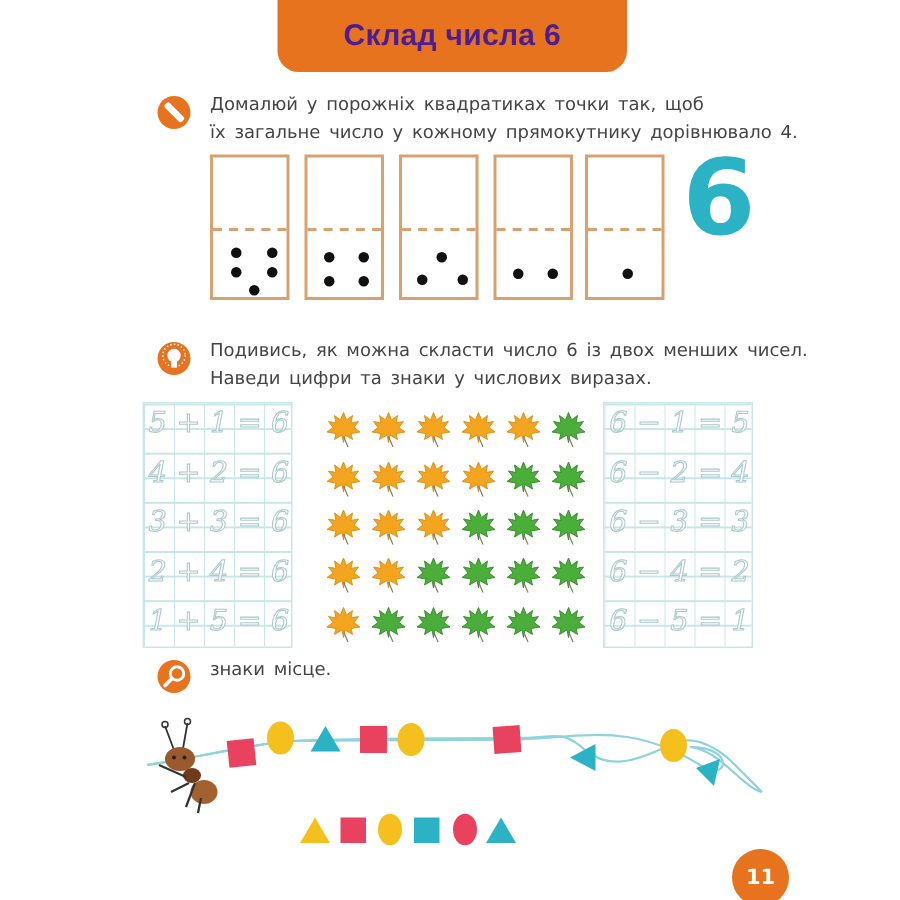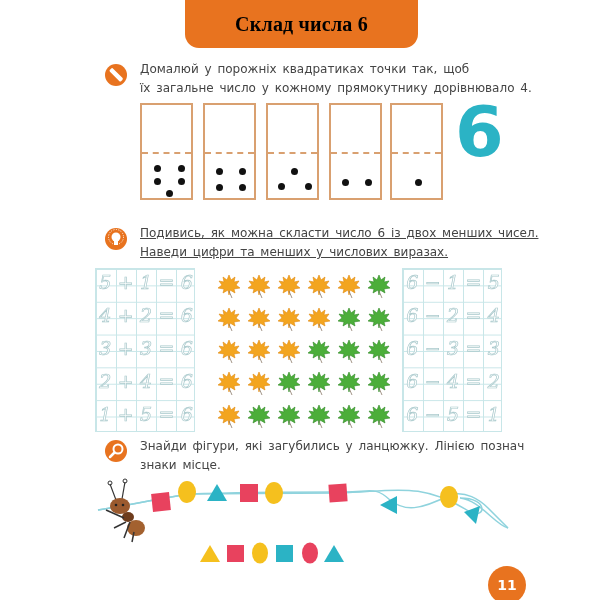--- a/index.html
+++ b/index.html
@@ -1,18 +1,18 @@
 <!DOCTYPE html>
 <html><head>
 <meta charset="utf-8">
 <style>
   html, body { margin:0; padding:0; }
   body { width:600px; height:600px; background:#ffffff; position:relative; overflow:hidden; font-family:"DejaVu Sans", sans-serif; color:#333; }
   .title-banner { position:absolute; left:185px; top:0; width:233px; height:48px; background:#e8731f; border-radius:0 0 14px 14px; display:flex; align-items:center; justify-content:center; }
-  .title-banner span { color:#000000; font-family:Liberation Serif, serif; font-weight:bold; font-size:20px; letter-spacing:0.2px; }
+  .title-banner span { color:#4c1d95; font-family:Liberation Sans, sans-serif; font-weight:bold; font-size:20px; letter-spacing:0.2px; }
   .task-icon { position:absolute; width:22px; height:22px; border-radius:50%; background:#e8731f; }
   .task-icon svg { position:absolute; left:0; top:0; }
   .task-text { position:absolute; font-size:12px; line-height:19px; color:#444; word-spacing:2px; }
   .domino { position:absolute; top:103px; width:53px; height:97px; border:2px solid #d9a070; box-sizing:border-box; background:#fff; }
   .domino .divider { position:absolute; left:0; right:0; top:47px; border-top:2px dashed #d9a070; }
   .dot { position:absolute; width:7px; height:7px; background:#111; border-radius:50%; }
   .big-six { position:absolute; left:455px; top:92px; font-size:70px; font-weight:bold; color:#2bb3c5; line-height:80px; font-family:"DejaVu Sans", sans-serif; }
   .grid { position:absolute; top:268px; width:100px; height:164px; background-color:#fff;
           background-image: linear-gradient(#c8e6e8 1px, transparent 1px), linear-gradient(90deg, #c8e6e8 1px, transparent 1px);
           background-size:20px 16.4px; border:1px solid #c8e6e8; box-sizing:border-box; }
@@ -73,23 +73,23 @@
 
 <div class="task-icon" style="left:105px;top:228px;">
   <svg width="22" height="22" viewBox="0 0 22 22">
     <circle cx="11" cy="9" r="4.5" fill="#fff"></circle>
     <rect x="9" y="12" width="4" height="5" fill="#fff"></rect>
     <g stroke="#fff" stroke-width="1" stroke-dasharray="1 1.5">
         <circle cx="11" cy="9" r="7.5" fill="none"></circle>
       </g>
   </svg>
 </div>
-<div class="task-text" style="left:140px;top:224px;text-decoration:underline;">
+<div class="task-text" style="left:140px;top:224px;">
   <div>Подивись, як можна скласти число 6 із двох менших чисел.</div>
-  <div>Наведи цифри та менших у числових виразах.</div>
+  <div>Наведи цифри та знаки у числових виразах.</div>
 </div>
 
 <div class="grid" style="left:95px;">
   <div class="expr" style="top:2px;">
       <span>5</span>
       <span>+</span>
       <span>1</span>
       <span>=</span>
       <span>6</span>
     </div>
@@ -344,21 +344,20 @@
     </div>
 </div>
 
 <div class="task-icon" style="left:105px;top:440px;">
   <svg width="22" height="22" viewBox="0 0 22 22">
     <circle cx="13" cy="9" r="4.5" fill="none" stroke="#fff" stroke-width="2"></circle>
     <line x1="9.5" y1="12.5" x2="5" y2="17" stroke="#fff" stroke-width="2.5" stroke-linecap="round"></line>
   </svg>
 </div>
 <div class="task-text" style="left:140px;top:437px;">
-  <div>Знайди фігури, які загубились у ланцюжку. Лінією познач</div>
   <div>знаки місце.</div>
 </div>
 
 <svg style="position:absolute;left:90px;top:470px;" width="430" height="100">
   <path d="M8 40 C 40 35, 60 30, 100 24 L 250 23 C 300 22, 330 10, 380 42 C 395 50, 400 28, 370 28 C 390 30, 405 55, 418 58" fill="none" stroke="#8fd3dd" stroke-width="1.5"></path>
   <path d="M8 40 C 40 35, 60 30, 100 24 C 150 22, 200 22, 255 22 C 280 22, 285 16, 300 30 C 315 42, 330 40, 360 25 C 375 20, 390 30, 398 38 C 408 48, 412 52, 418 58" fill="none" stroke="#8fd3dd" stroke-width="1.5"></path>
 
   <g>
     <line x1="26" y1="30" x2="20" y2="14" stroke="#333" stroke-width="1.2"></line>
     <line x1="32" y1="29" x2="35" y2="12" stroke="#333" stroke-width="1.2"></line>

